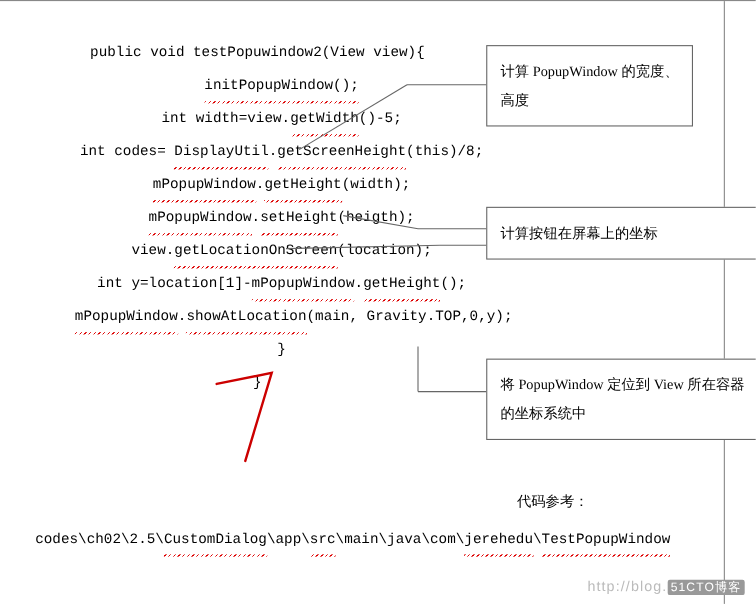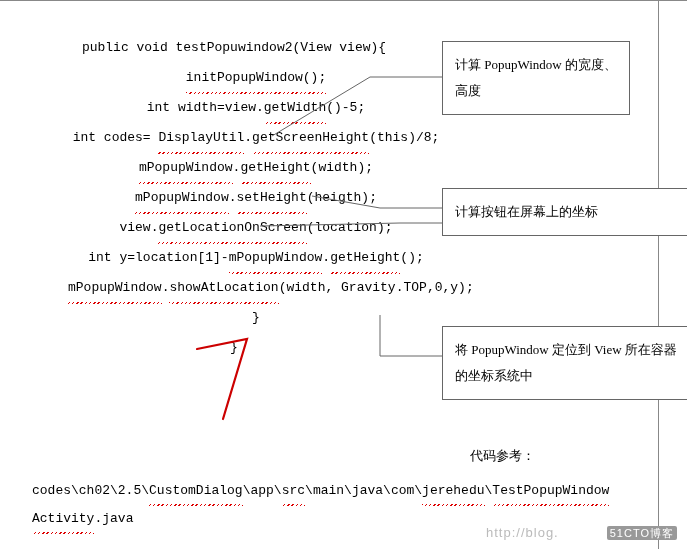--- a/index.html
+++ b/index.html
@@ -109,38 +109,37 @@
       font-family: Arial, sans-serif;
       font-size: 13px;
       letter-spacing: 1px;
     }
     .watermark .cto {
       background: #999;
       color: #fff;
       padding: 1px 3px;
       font-size: 11px;
       border-radius: 2px;
-      margin-left: 48px;
     }
   </style>
 </head>
 <body>
 
 <div class="page-border"></div>
 
 <div class="code-area">
   <div class="code-line indent0"><span>public void testPopuwindow2(View view){</span></div>
   <div class="code-line indent1"><span class="squiggle">initPopupWindow();</span></div>
   <div class="code-line indent1"><span>int width=view.</span><span class="squiggle">getWidth</span><span>()-5;</span></div>
   <div class="code-line indent1"><span>int codes= </span><span class="squiggle">DisplayUtil</span><span>.</span><span class="squiggle">getScreenHeight</span><span>(this)/8;</span></div>
   <div class="code-line indent1"><span class="squiggle">mPopupWindow</span><span>.</span><span class="squiggle">getHeight</span><span>(width);</span></div>
   <div class="code-line indent1"><span class="squiggle">mPopupWindow</span><span>.</span><span class="squiggle">setHeight</span><span>(heigth);</span></div>
   <div class="code-line indent1"><span>view.</span><span class="squiggle">getLocationOnScreen</span><span>(location);</span></div>
   <div class="code-line indent1"><span>int y=location[1]-</span><span class="squiggle">mPopupWindow</span><span>.</span><span class="squiggle">getHeight</span><span>();</span></div>
-  <div class="code-line indent1"><span class="squiggle">mPopupWindow</span><span>.</span><span class="squiggle">showAtLocation</span><span>(width, Gravity.TOP,0,y);</span></div>
+  <div class="code-line indent1"><span class="squiggle">mPopupWindow</span><span>.</span><span class="squiggle">showAtLocation</span><span>(main, Gravity.TOP,0,y);</span></div>
   <div class="code-line brace1"><span>}</span></div>
   <div class="code-line brace0"><span>}</span></div>
 </div>
 
 <div class="callout callout-1">
   <span>计算 PopupWindow 的宽度、高度</span>
 </div>
 <div class="callout callout-2">
   <span>计算按钮在屏幕上的坐标</span>
 </div>
@@ -167,20 +166,17 @@
 </svg>
 
 <svg class="handdrawn" viewBox="0 0 90 100">
   <path d="M12 18 L62 8 L38 88"></path>
 </svg>
 
 <div class="bottom-text">
   <div>
     <span>codes\ch02\2.5\</span><span class="squiggle">CustomDialog</span><span>\app\</span><span class="squiggle">src</span><span>\main\java\com\</span><span class="squiggle">jerehedu</span><span>\</span><span class="squiggle">TestPopupWindow</span>
   </div>
-  <div>
-    <span class="squiggle">Activity</span><span>.java</span>
-  </div>
 </div>
 
 <div class="watermark">
   <span>http://blog.</span><span class="cto">51CTO博客</span>
 </div>
 
 </body></html>

